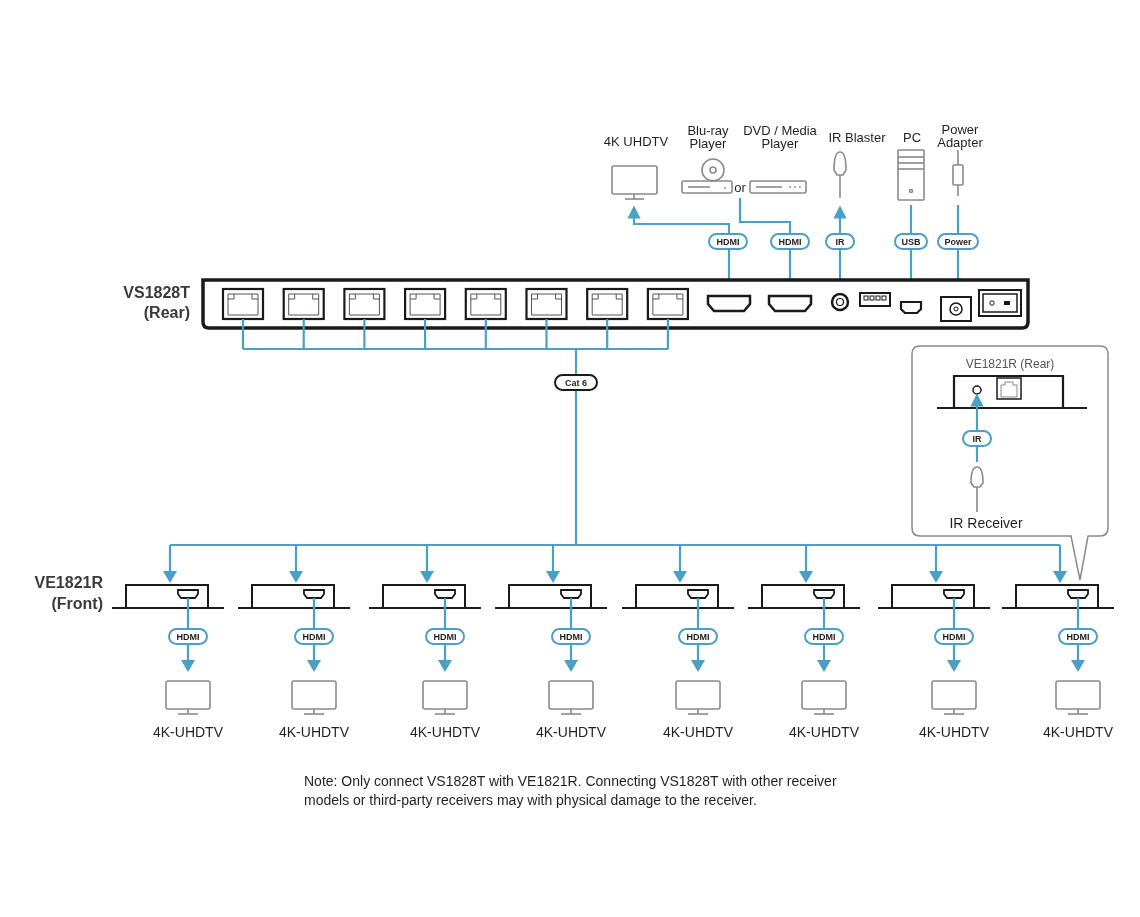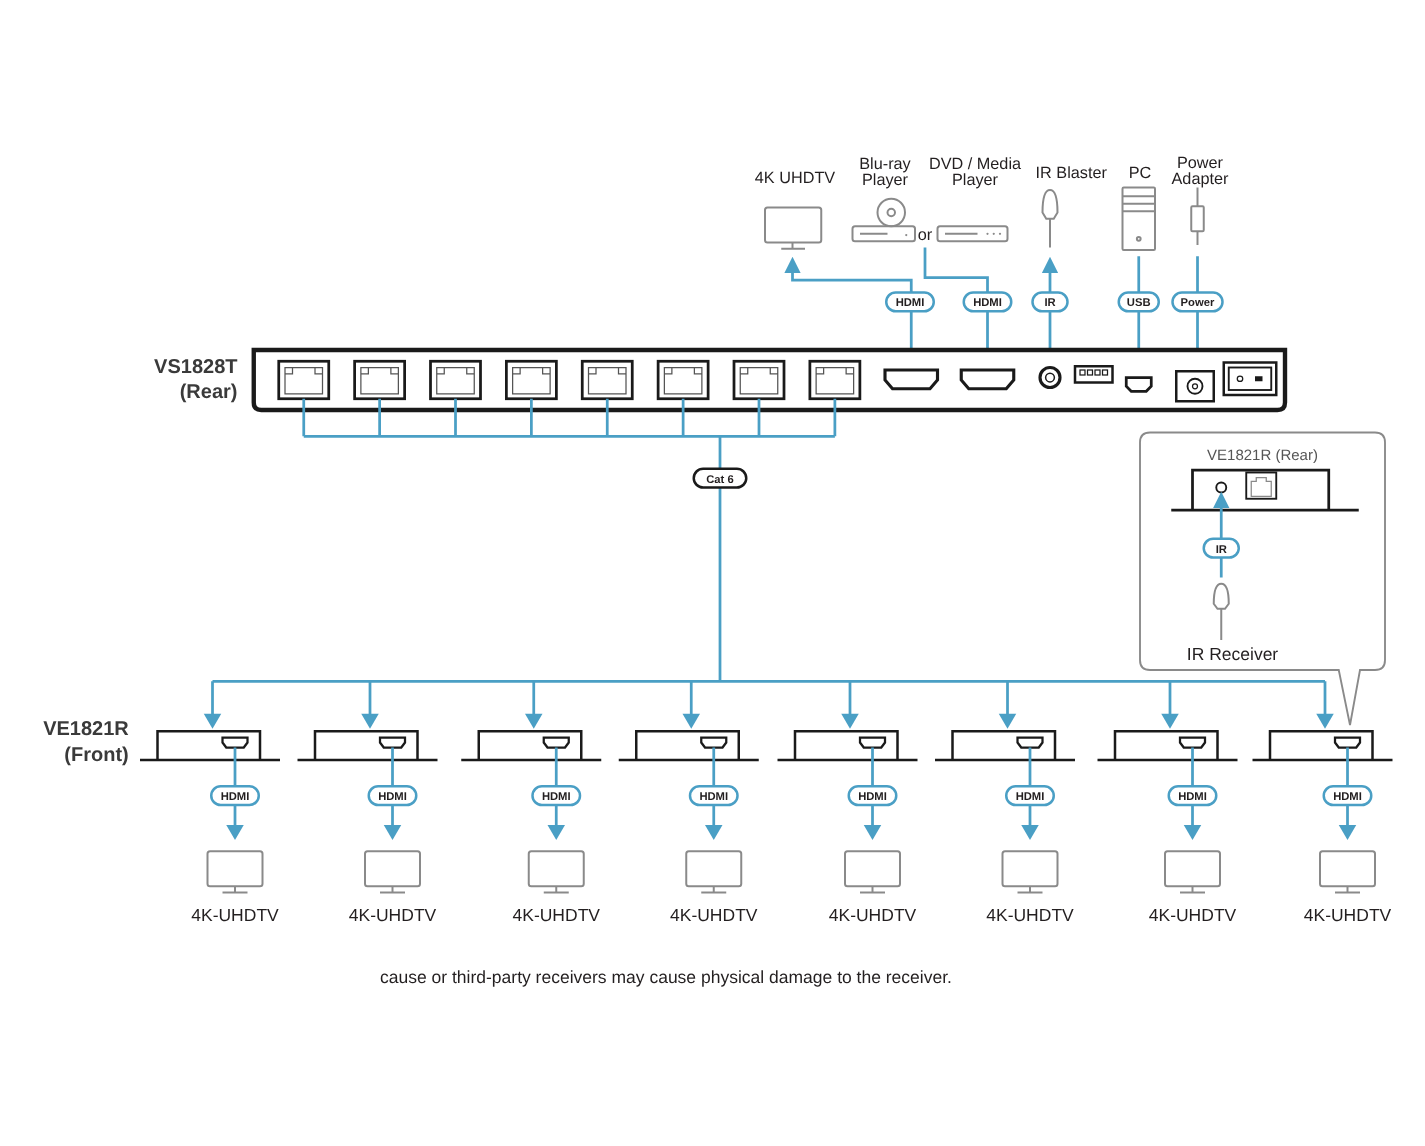--- a/index.html
+++ b/index.html
@@ -372,14 +372,15 @@
           <rect x="1056" y="681" width="44" height="28" rx="2" fill="none" stroke="#8a8a8a" stroke-width="1.6"></rect>
           <line x1="1078" y1="709" x2="1078" y2="714" stroke="#8a8a8a" stroke-width="1.6"></line>
           <line x1="1068" y1="714" x2="1088" y2="714" stroke="#8a8a8a" stroke-width="1.6"></line>
         </g>
         <text x="1078" y="737" text-anchor="middle" class="lbl" style="font-size:14px">4K-UHDTV</text>
       </g>
     </g>
 </svg>
 
 <div class="note">
-  <span>cause or third-party receivers may cause physical damage to the receiver.</span>
+  <span>Note: Only connect VS1828T with VE1821R. Connecting VS1828T with other receiver</span>
+  <span>models or third-party receivers may with physical damage to the receiver.</span>
 </div>
 
 </body></html>

